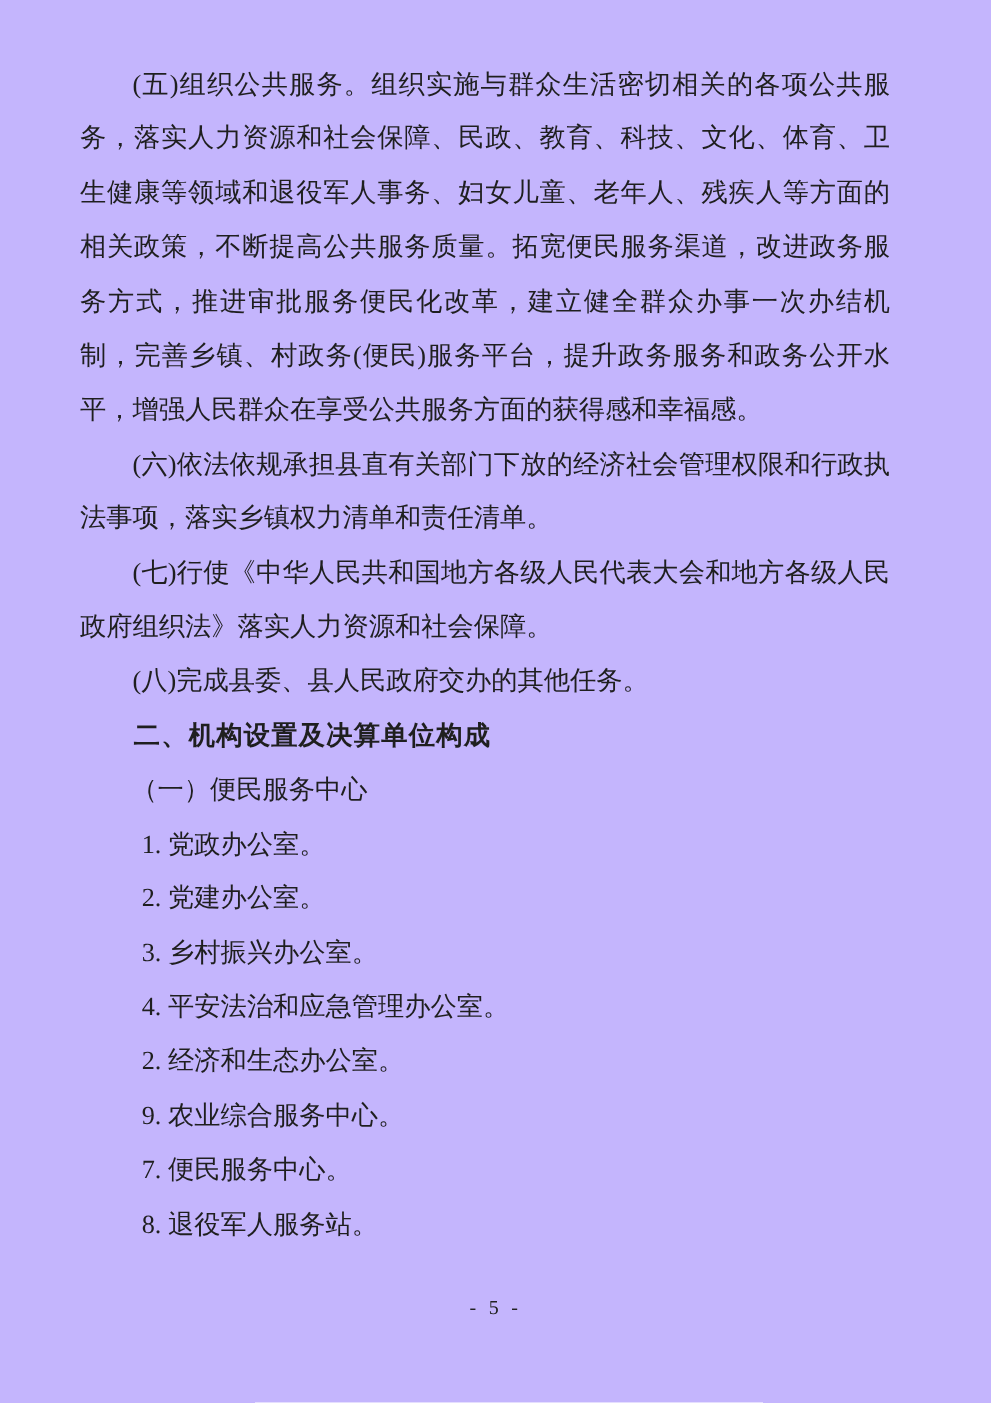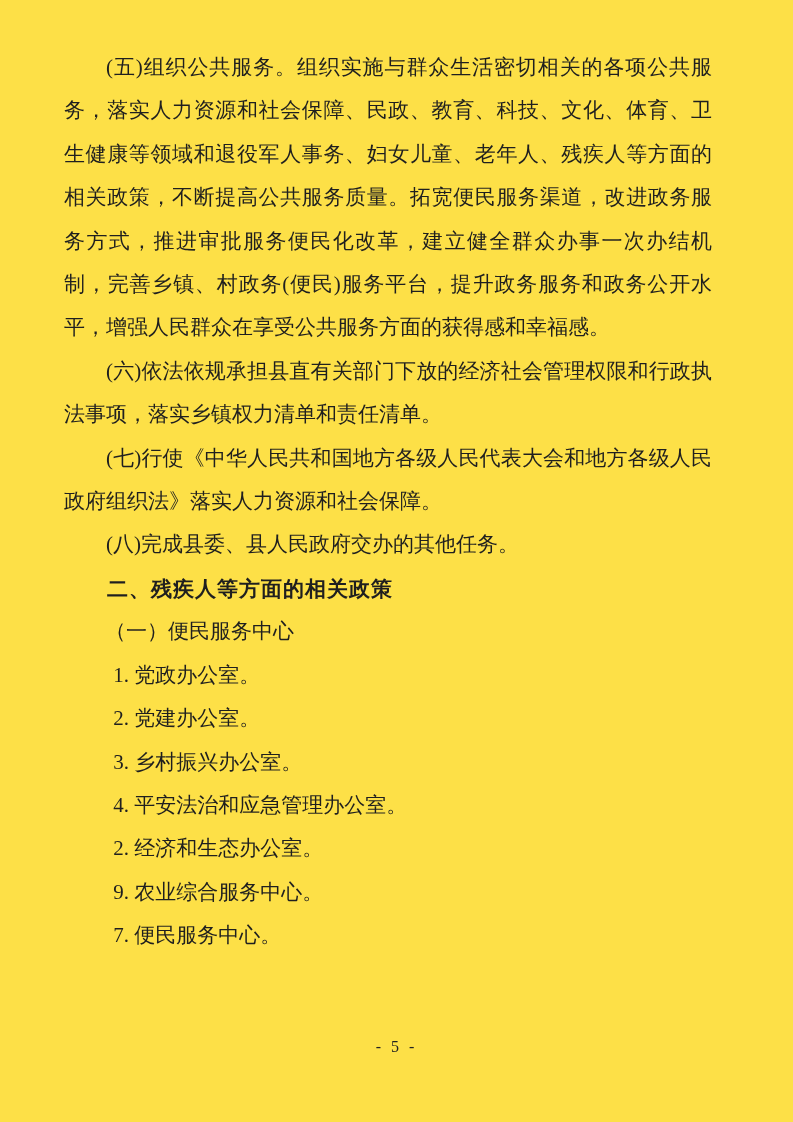--- a/index.html
+++ b/index.html
@@ -4,21 +4,21 @@
 <style>
   html, body {
     margin: 0;
     padding: 0;
     background: #ffffff;
   }
   .page {
     position: relative;
     width: 793px;
     height: 1122px;
-    background: #fde047;
+    background: #c4b5fd;
     font-family: "Liberation Serif", "DejaVu Serif", serif;
     color: #1f1f1f;
     overflow: hidden;
   }
   .content {
     position: absolute;
     top: 46px;
     left: 64px;
     width: 648px;
   }
@@ -60,26 +60,27 @@
 </head>
 <body>
 
 <div class="page">
   <div class="content">
     <p class="body-par">(五)组织公共服务。组织实施与群众生活密切相关的各项公共服务，落实人力资源和社会保障、民政、教育、科技、文化、体育、卫生健康等领域和退役军人事务、妇女儿童、老年人、残疾人等方面的相关政策，不断提高公共服务质量。拓宽便民服务渠道，改进政务服务方式，推进审批服务便民化改革，建立健全群众办事一次办结机制，完善乡镇、村政务(便民)服务平台，提升政务服务和政务公开水平，增强人民群众在享受公共服务方面的获得感和幸福感。</p>
     <p class="body-par">(六)依法依规承担县直有关部门下放的经济社会管理权限和行政执法事项，落实乡镇权力清单和责任清单。</p>
     <p class="body-par">(七)行使《中华人民共和国地方各级人民代表大会和地方各级人民政府组织法》落实人力资源和社会保障。</p>
     <p class="body-par">(八)完成县委、县人民政府交办的其他任务。</p>
 
-    <p class="section-heading">二、残疾人等方面的相关政策</p>
+    <p class="section-heading">二、机构设置及决算单位构成</p>
     <p class="sub-heading">（一）便民服务中心</p>
 
     <p class="list-item">1. 党政办公室。</p>
     <p class="list-item">2. 党建办公室。</p>
     <p class="list-item">3. 乡村振兴办公室。</p>
     <p class="list-item">4. 平安法治和应急管理办公室。</p>
     <p class="list-item">2. 经济和生态办公室。</p>
     <p class="list-item">9. 农业综合服务中心。</p>
     <p class="list-item">7. 便民服务中心。</p>
+    <p class="list-item">8. 退役军人服务站。</p>
   </div>
 
   <div class="page-footer">- 5 -</div>
 </div>
 
 </body></html>

